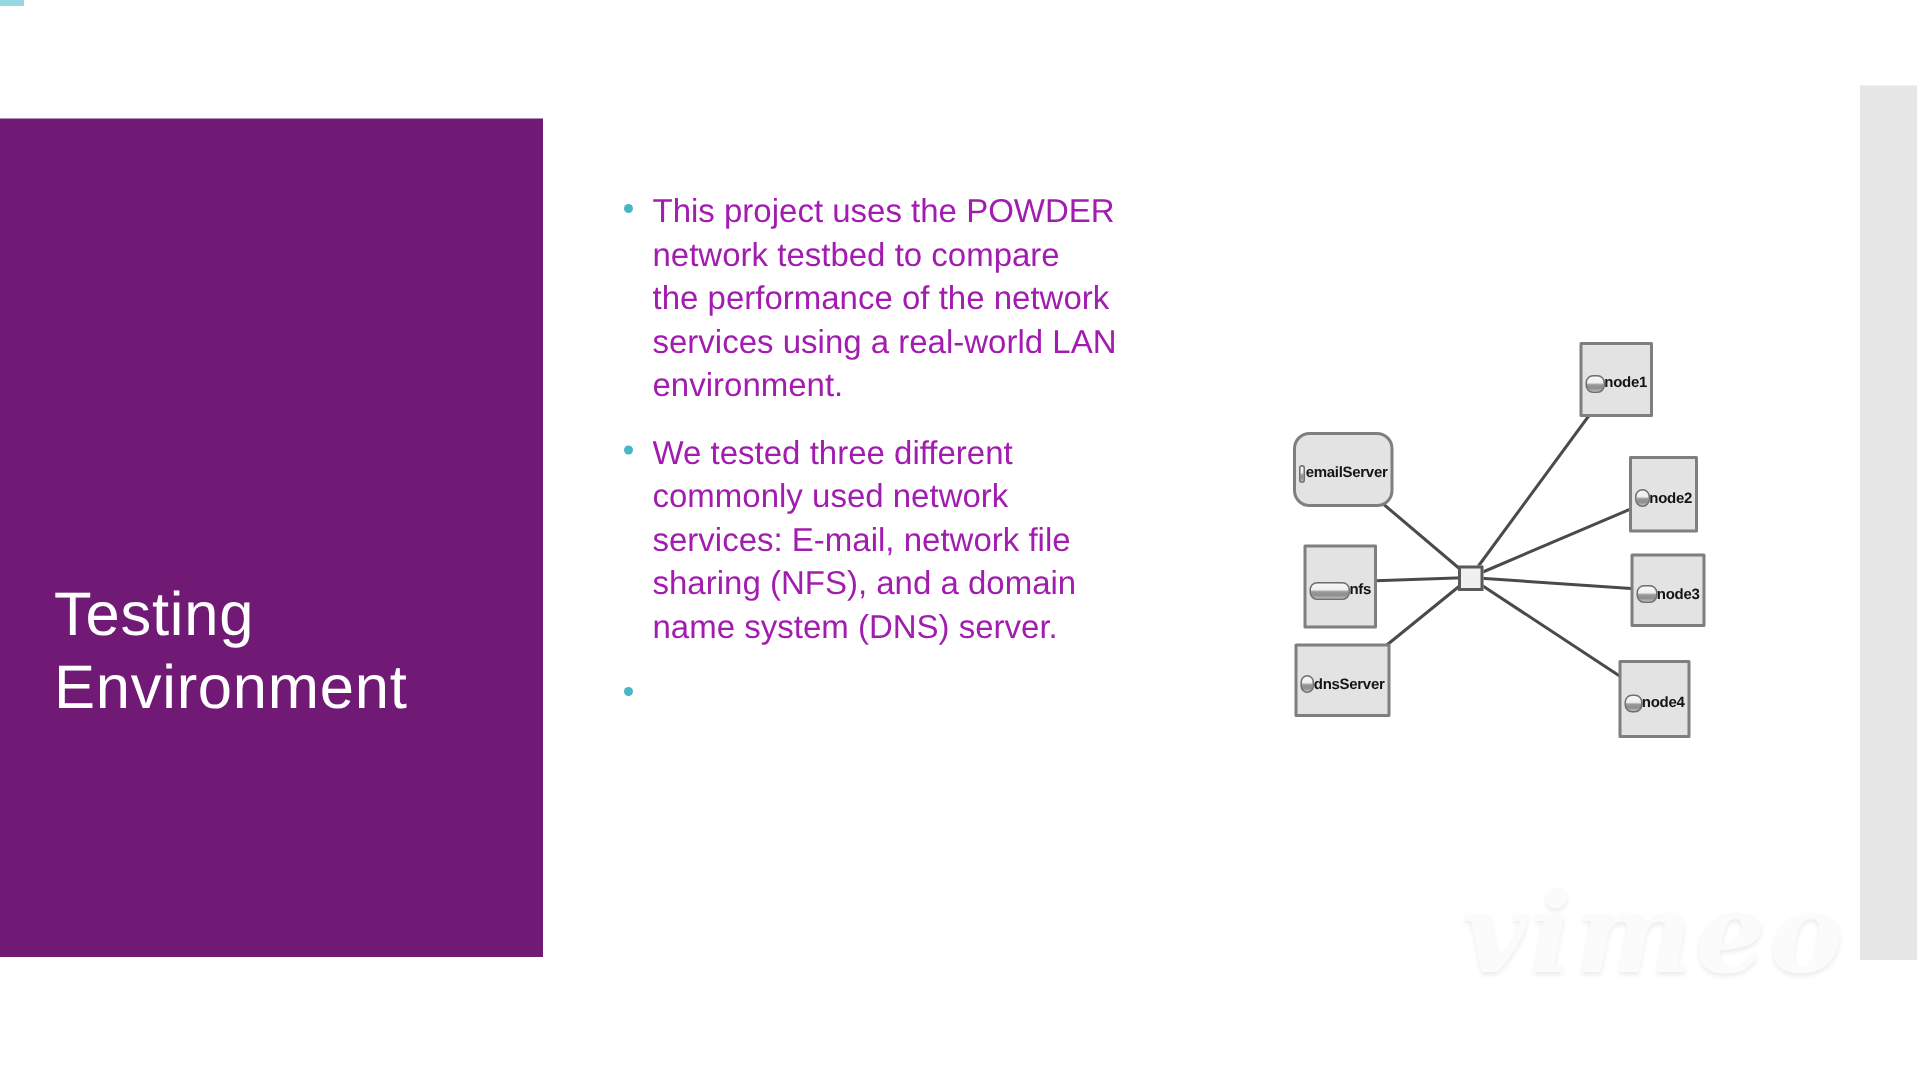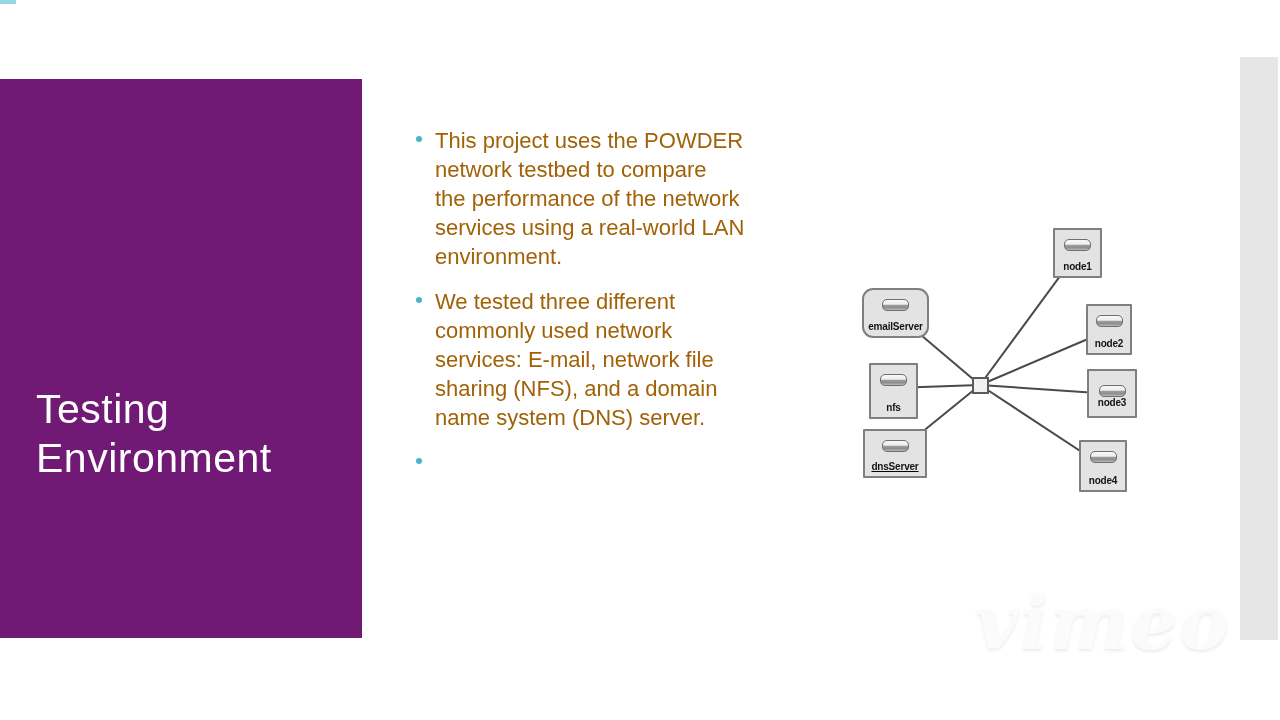--- a/index.html
+++ b/index.html
@@ -52,37 +52,37 @@
     margin-bottom: 16px;
   }
   .bullet-marker {
     position: absolute;
     left: 6px; top: 10px;
     width: 6px; height: 6px;
     border-radius: 50%;
     background: #4AB5C4;
   }
   .bullet-text {
-    color: #a16207;
+    color: #a21caf;
     font-size: 22px;
     line-height: 29px;
     white-space: pre-line;
   }
 
   
   .diagram { position: absolute; left: 0; top: 0; width: 1280px; height: 720px; }
   .links { position: absolute; left: 0; top: 0; }
   .node-box {
     position: absolute;
     background: #e3e3e3;
     border: 2px solid #7f7f7f;
     border-radius: 1px;
     box-sizing: border-box;
     display: flex;
-    flex-direction: column;
+    flex-direction: row;
     align-items: center;
     justify-content: space-between;
     padding: 9px 2px 4px 2px;
   }
   .server-icon {
     width: 27px; height: 12px;
     border: 1px solid #6f6f6f;
     border-radius: 5px;
     box-sizing: border-box;
     background: linear-gradient(to bottom,
@@ -93,21 +93,21 @@
     font-weight: bold;
     color: #141414;
     letter-spacing: -0.2px;
     white-space: nowrap;
   }
   #box-node1      { left: 1053px; top: 228px; width: 49px; height: 50px; }
   #box-emailServer{ left: 862px;  top: 288px; width: 67px; height: 50px; border-radius: 11px; }
   #box-node2      { left: 1086px; top: 304px; width: 46px; height: 51px; }
   #box-nfs        { left: 869px;  top: 363px; width: 49px; height: 56px; }
   #box-node3      { left: 1087px; top: 369px; width: 50px; height: 49px; justify-content: center; }
-  #box-dnsServer  { left: 863px;  top: 429px; width: 64px; height: 49px; text-decoration: underline; }
+  #box-dnsServer  { left: 863px;  top: 429px; width: 64px; height: 49px; }
   #box-node4      { left: 1079px; top: 440px; width: 48px; height: 52px; }
   .switch-box {
     position: absolute;
     left: 972px; top: 377px;
     width: 17px; height: 17px;
     box-sizing: border-box;
     background: #f0f0f0;
     border: 2px solid #5a5a5a;
   }
 

